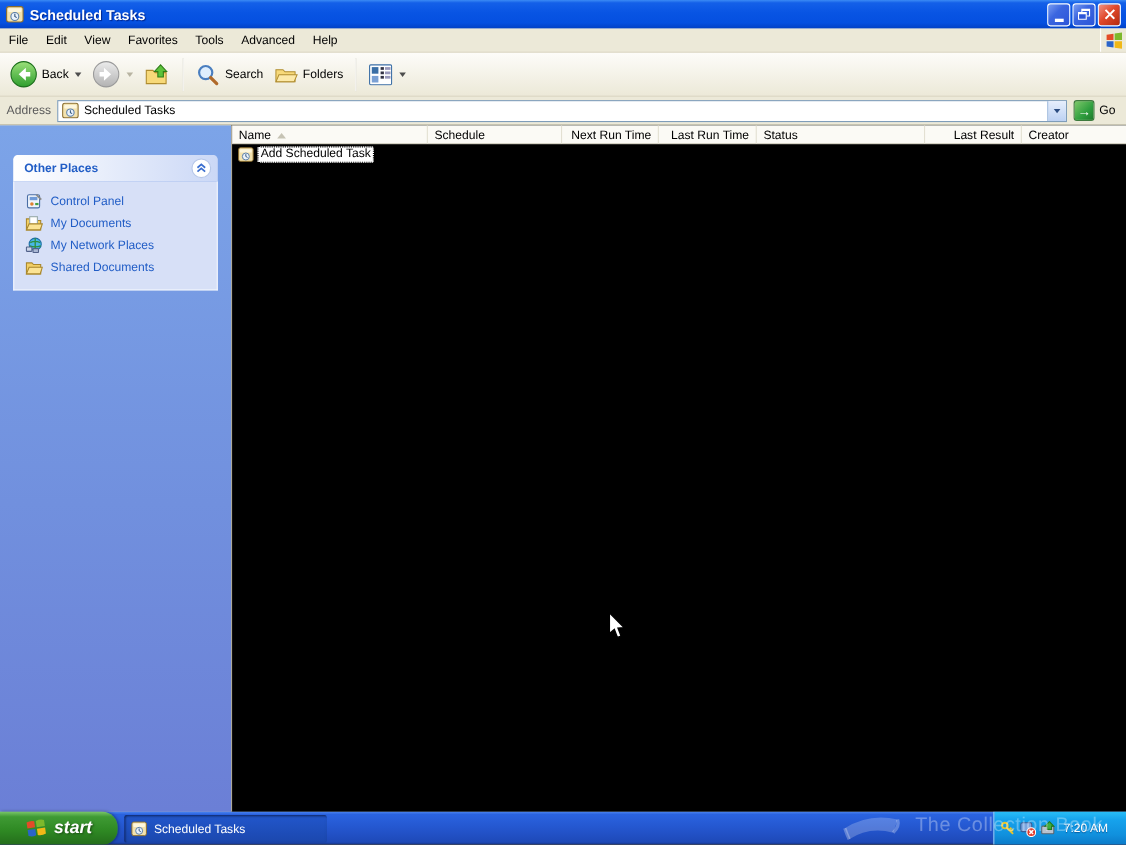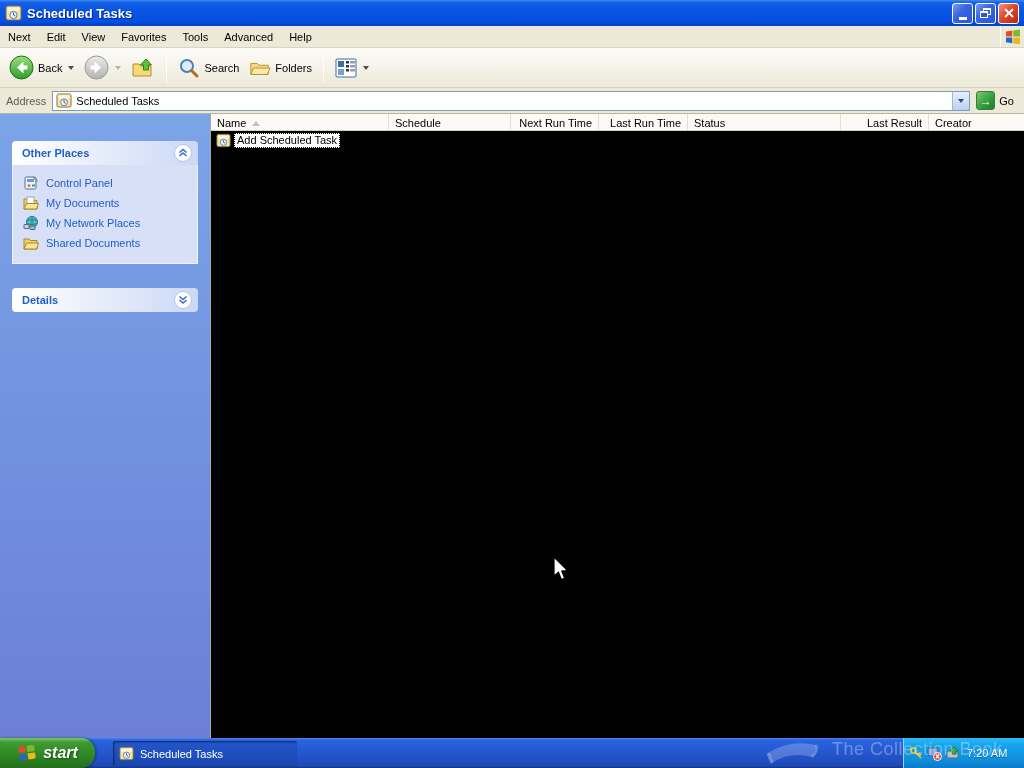--- a/index.html
+++ b/index.html
@@ -78,21 +78,21 @@
   .hcell.right { justify-content:flex-end; }
   .sortasc { width:0; height:0; border-left:4px solid transparent; border-right:4px solid transparent; border-bottom:5px solid #c6c3b4; }
   .col0 { width:178px; } .col1 { width:122px; } .col2 { width:88px; } .col3 { width:89px; }
   .col4 { width:153px; } .col5 { width:88px; } .col6 { flex:1; border-right:none; }
   .listrow { display:flex; align-items:center; height:18px; padding-left:5px; margin-top:0; gap:3px; }
   .listrow .rlabel { border:1px dotted #000; padding:0 2px 1px 2px; color:#000; background:#fff; }
 
   
   .taskbar { position:absolute; left:0; top:738px; width:1024px; height:30px;
     background:linear-gradient(180deg,#4a83ee 0%,#2a63e0 8%,#2456ce 50%,#1e49b8 92%,#15337f 100%); }
-  .startbtn { position:absolute; left:0; top:0; height:30px; width:95px; border-radius:0 14px 14px 0;
+  .startbtn { position:absolute; left:0; top:0; height:30px; width:107px; border-radius:0 14px 14px 0;
     background:linear-gradient(180deg,#79c568 0%,#3f9a34 15%,#2f8a24 55%,#25701c 95%);
     box-shadow:1px 0 3px rgba(0,0,0,.4); display:flex; align-items:center; justify-content:center; gap:6px; }
   .startbtn .stxt { color:#fff; font-size:16px; font-weight:bold; font-style:italic; text-shadow:1px 1px 2px #1a4d12; }
   .taskbtn { position:absolute; left:113px; top:3px; width:184px; height:25px; border-radius:2px;
     background:linear-gradient(180deg,#2257cc,#1b47ad); box-shadow:inset 1px 1px 2px rgba(0,0,20,.55);
     display:flex; align-items:center; gap:6px; padding:0 6px; }
   .taskbtn .tlabel { color:#fff; font-size:11px; }
   .tray { position:absolute; right:0; top:0; width:121px; height:30px;
     background:linear-gradient(180deg,#28bdf7 0%,#16a2ec 25%,#1090dd 70%,#0b7ac8 100%);
     border-left:1px solid #8fd5fa; display:flex; align-items:center; gap:3px; padding:0 8px 0 5px; }
@@ -129,21 +129,21 @@
           </div>
       </div>
       <div class="winbtn btn-red">
         <svg width="10" height="10" viewBox="0 0 10 10">
           <path d="M1 1 L9 9 M9 1 L1 9" stroke="#fff" stroke-width="1.8"></path>
         </svg>
       </div>
     </div>
 
     <div class="menubar">
-      <span class="menuitem">Next</span>
+      <span class="menuitem">File</span>
       <span class="menuitem">Edit</span>
       <span class="menuitem">View</span>
       <span class="menuitem">Favorites</span>
       <span class="menuitem">Tools</span>
       <span class="menuitem">Advanced</span>
       <span class="menuitem">Help</span>
       <span class="spacer"></span>
       <div class="winlogo">
         <svg width="16" height="16" viewBox="0 0 16 16">
           <path d="M1 2.5 L7.3 1.6 V7.4 H1 Z" fill="#e34b28"></path>
@@ -283,30 +283,20 @@
             <div class="sb-item">
               <svg width="16" height="16" viewBox="0 0 16 16">
                 <path d="M1 4 L1 14 H14 V5.5 H7.5 L6 4 Z" fill="#f2cf66" stroke="#a9872c"></path>
                 <path d="M1 14 L3.5 8 H15.5 L13.5 14 Z" fill="#fbe394" stroke="#a9872c"></path>
               </svg>
               <span class="lbl">Shared Documents</span>
             </div>
           </div>
         </div>
 
-        <div class="panel">
-          <div class="panel-header" style="border-radius:4px;">
-            <span class="panel-title">Details</span>
-            <div class="chevbtn">
-              <svg width="10" height="10" viewBox="0 0 10 10">
-                <path d="M1.5 1.5 L5 4.5 L8.5 1.5 M1.5 5 L5 8 L8.5 5" stroke="#3a6ecf" stroke-width="1.6" fill="none"></path>
-              </svg>
-            </div>
-          </div>
-        </div>
       </div>
 
       <div class="content">
         <div class="listheader">
           <div class="hcell col0">
             <span>Name</span>
             <div class="sortasc"></div>
           </div>
           <div class="hcell col1">
             <span>Schedule</span>

